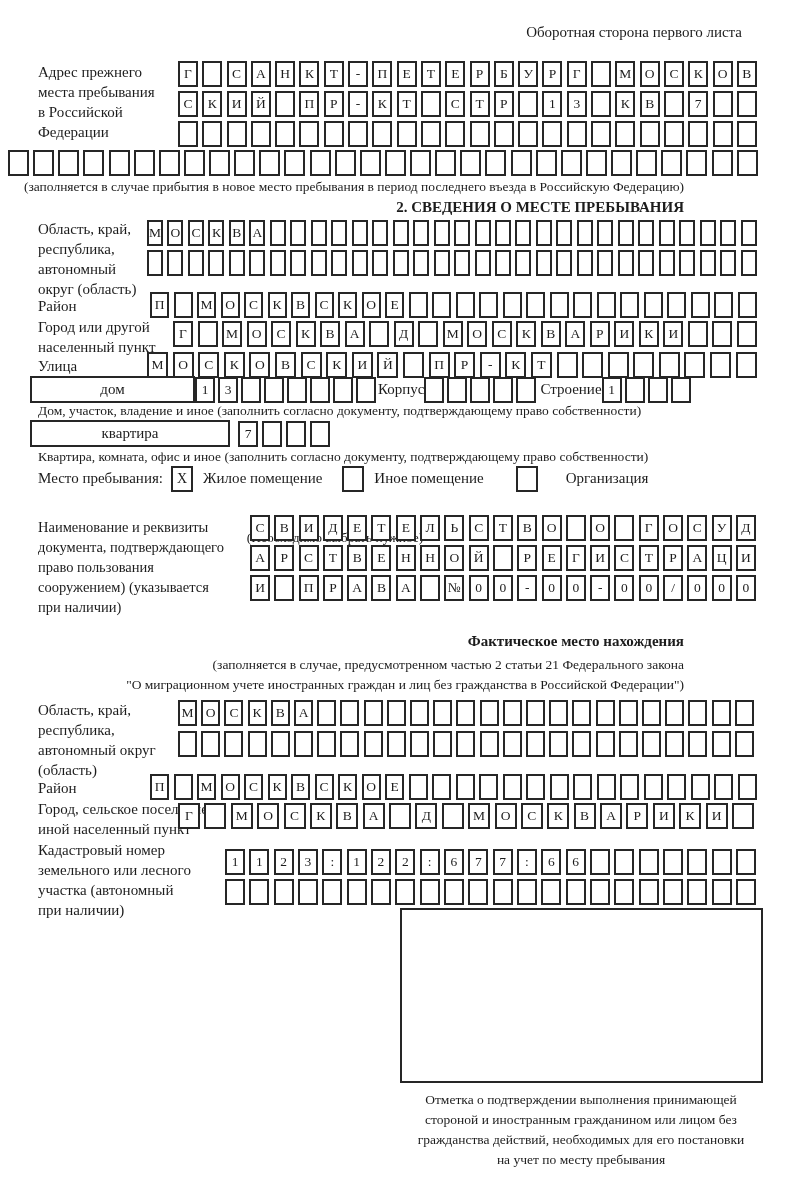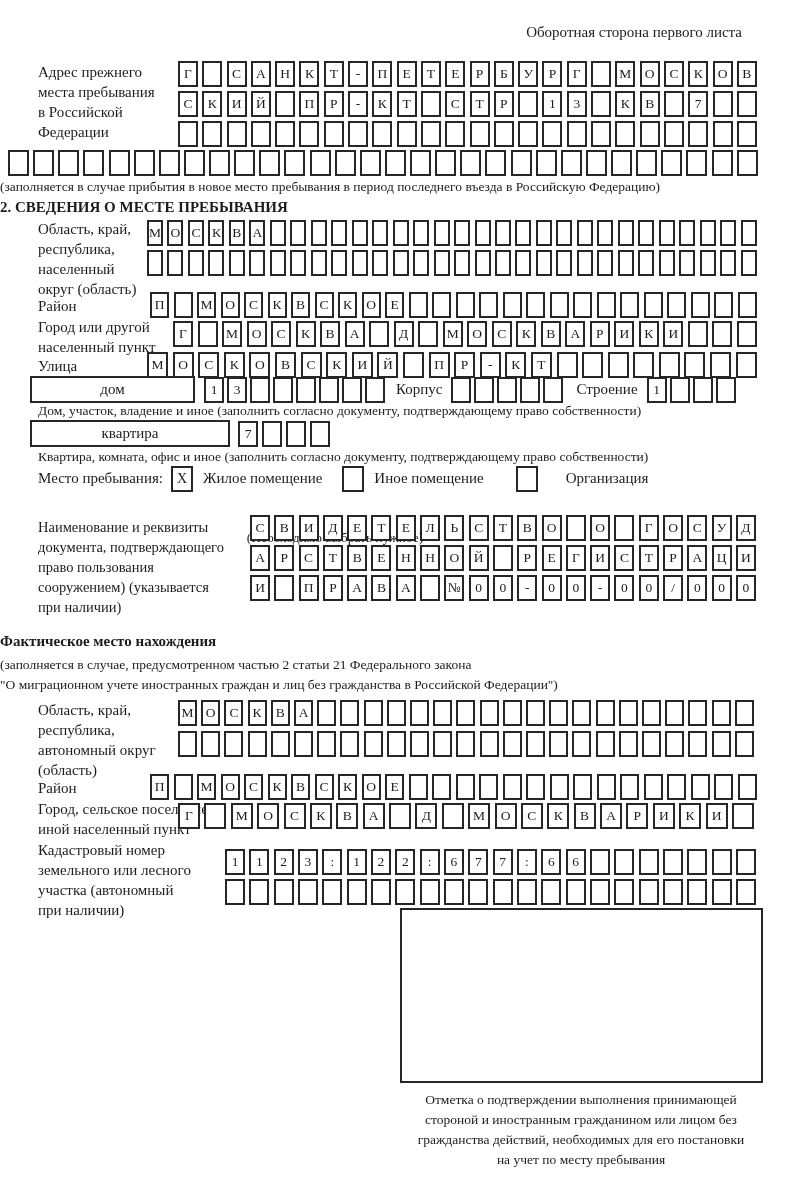--- a/index.html
+++ b/index.html
@@ -2,21 +2,21 @@
 <html><head>
 <meta charset="utf-8">
 <style>
   html,body{margin:0;padding:0;}
   body{
     width:800px;height:1180px;background:#ffffff;position:relative;
     font-family:"Liberation Serif","DejaVu Serif",serif;color:#1c1c1c;
     overflow:hidden;
   }
   .abs{position:absolute;}
-  .center{left:0;width:684px;text-align:left;}
+  .center{left:0;width:684px;text-align:right;}
   .lbl{font-size:15px;line-height:21.5px;}
   .small{font-size:13.5px;}
   .bold{font-weight:bold;}
   .cells{display:flex;justify-content:space-between;}
   .cell{
     box-sizing:border-box;height:26px;border:2px solid #262626;background:#fff;
     display:flex;align-items:center;justify-content:center;
     font-size:13.5px;line-height:1;flex:0 0 auto;
   }
   .cw16 .cell{width:16px;} .cw19 .cell{width:19px;} .cw20 .cell{width:20px;}
@@ -158,21 +158,21 @@
     <div class="cell"></div>
   </div>
 
 <div class="abs center small" style="top:179px;">(заполняется в случае прибытия в новое место пребывания в период последнего въезда в Российскую Федерацию)</div>
 
 <div class="abs center lbl bold" style="top:197px;">2. СВЕДЕНИЯ О МЕСТЕ ПРЕБЫВАНИЯ</div>
 
 <div class="abs lbl caplines" style="left:38px;top:219px;width:120px;">
     <div>Область, край,</div>
     <div>республика,</div>
-    <div>населенный</div>
+    <div>автономный</div>
     <div>округ (область)</div>
   </div>
 <div class="abs cells cw16" style="left:147px;top:220px;width:610px;">
     <div class="cell">М</div>
     <div class="cell">О</div>
     <div class="cell">С</div>
     <div class="cell">К</div>
     <div class="cell">В</div>
     <div class="cell">А</div>
     <div class="cell"></div>
@@ -315,21 +315,21 @@
     <div class="cell"></div>
     <div class="cell"></div>
     <div class="cell"></div>
     <div class="cell"></div>
     <div class="cell"></div>
     <div class="cell"></div>
     <div class="cell"></div>
     <div class="cell"></div>
   </div>
 
-<div class="abs inline" style="left:30px;top:376px;gap:9px;">
+<div class="abs inline" style="left:30px;top:376px;">
   <div class="widebox" style="width:165px;">дом</div>
   <div class="cellgroup">
       <div class="cell">1</div>
       <div class="cell">3</div>
       <div class="cell"></div>
       <div class="cell"></div>
       <div class="cell"></div>
       <div class="cell"></div>
       <div class="cell"></div>
       <div class="cell"></div>

